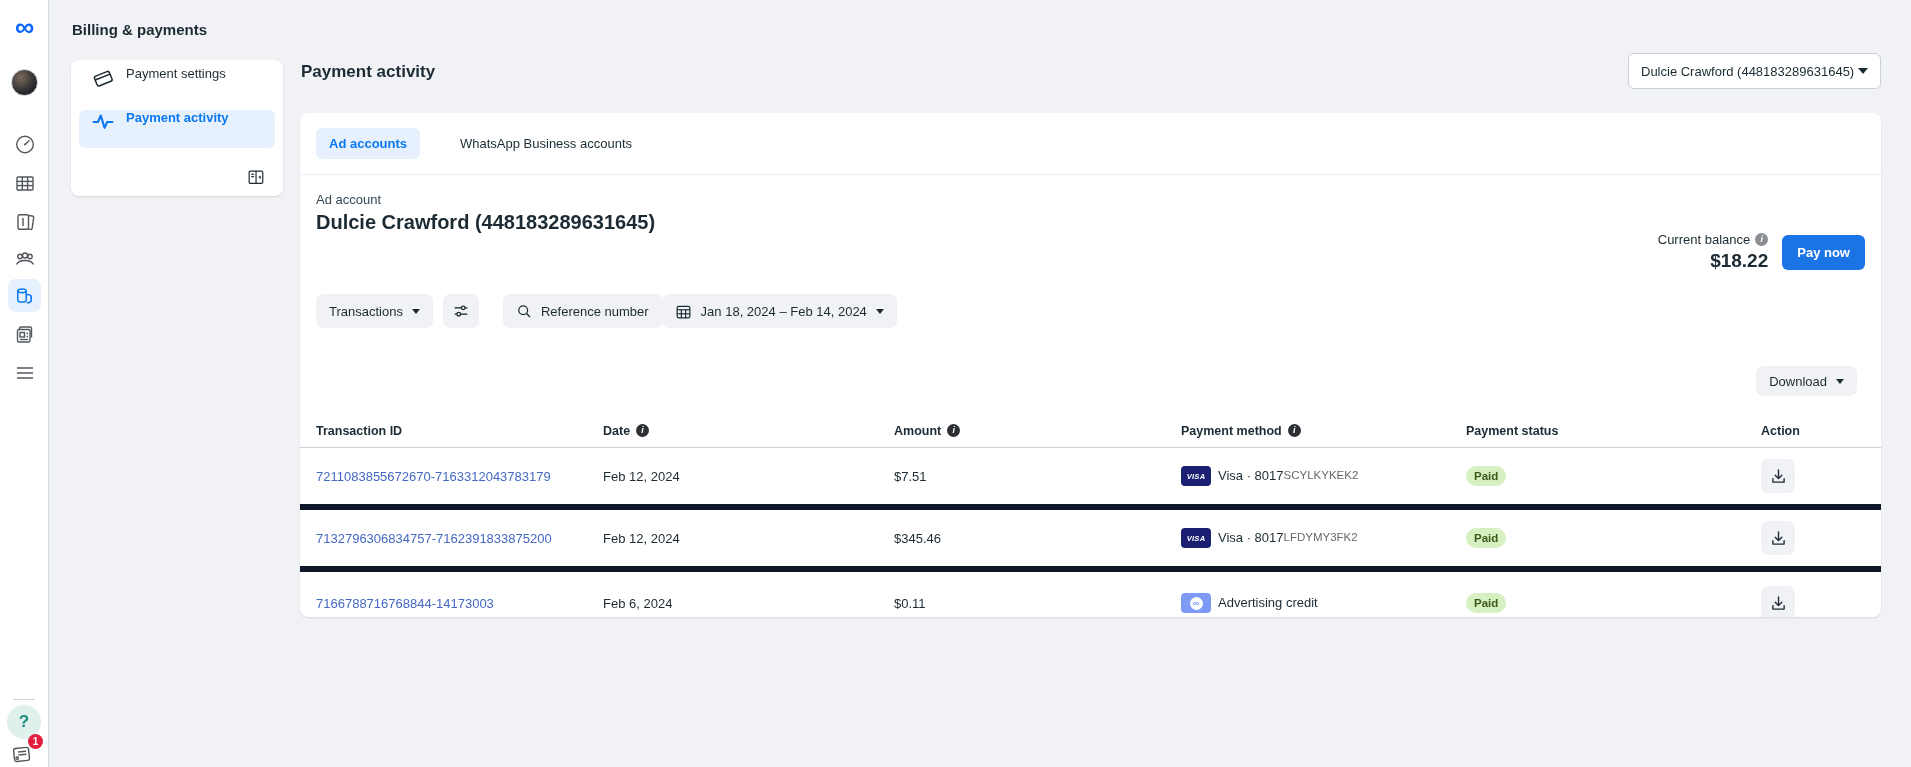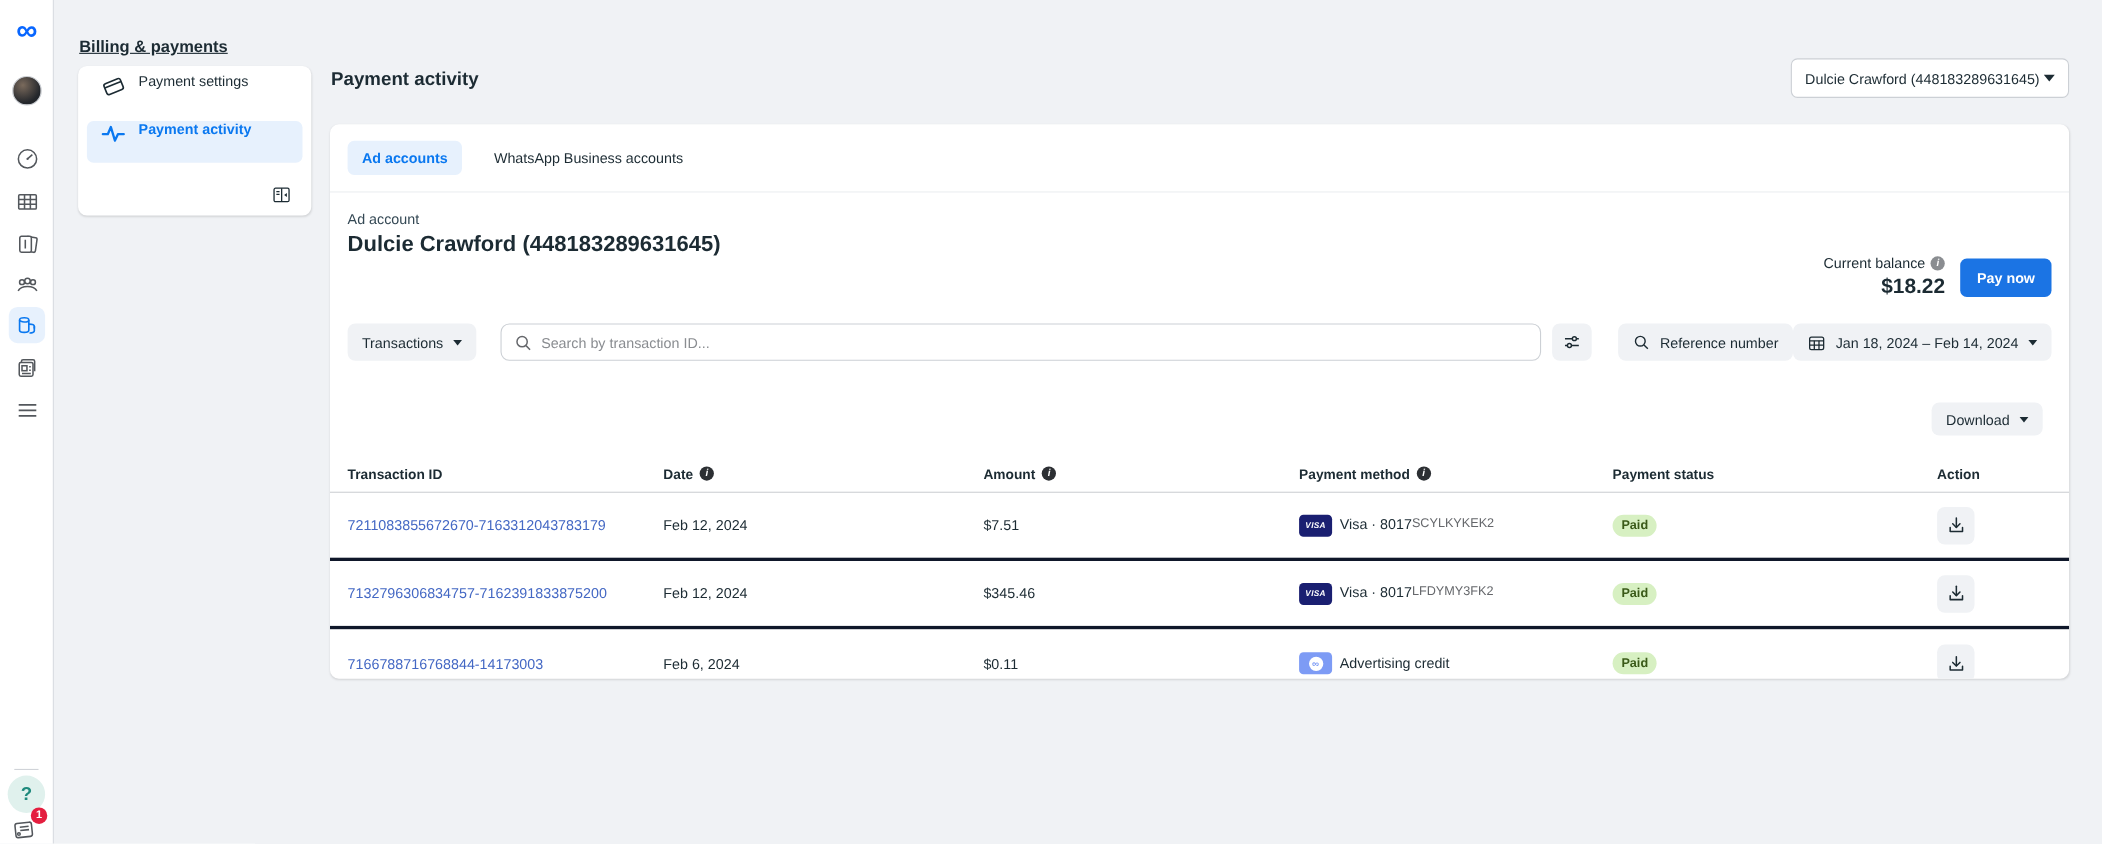--- a/index.html
+++ b/index.html
@@ -21,42 +21,42 @@
             border:1px solid #c9ccd1; }
   .rail-divider { position:absolute; left:13px; top:699px; width:22px; height:1px; background:#d0d3d8; }
   .help-circle { position:absolute; left:7px; top:705px; width:34px; height:34px; border-radius:50%;
                  background:#e0f1ed; color:#1f8a7d; font-size:17px; font-weight:bold;
                  display:flex; align-items:center; justify-content:center; cursor:pointer; }
   .updates { position:absolute; left:10px; top:742px; width:30px; height:24px; cursor:pointer; }
   .badge-red { position:absolute; left:18px; top:-8px; min-width:15px; height:15px; border-radius:8px;
                background:#e41e3f; color:#fff; font-size:10px; font-weight:bold; text-align:center;
                line-height:15px; padding:0 2px; }
   
-  .page-title { position:absolute; left:72px; top:34px; font-size:15px; font-weight:bold;text-decoration:underline; }
+  .page-title { position:absolute; left:72px; top:21px; font-size:15px; font-weight:bold; }
   
   .nav-card { position:absolute; left:71px; top:60px; width:212px; height:136px; background:#fff;
               border-radius:8px; box-shadow:0 1px 2px rgba(0,0,0,.12); padding-top:6px; }
   .nav-item { display:flex; gap:11px; height:38px; margin:0 8px;
               padding:0 12px; border-radius:6px; cursor:pointer; font-size:13px; }
   .nav-item.selected { background:#e7f1fd; color:#0a78f0; font-weight:bold; margin-top:6px; }
   .nav-collapse { position:absolute; right:16px; bottom:8px; width:24px; height:22px;
                   display:flex; align-items:center; justify-content:center; cursor:pointer; }
   
   .main-title { position:absolute; left:301px; top:62px; font-size:17px; font-weight:bold; }
   .acct-select { position:absolute; left:1628px; top:53px; width:253px; height:36px; background:#fff;
                  border:1px solid #ccd0d5; border-radius:6px; display:flex; align-items:center;
                  padding:0 12px; cursor:pointer; }
   .acct-select .lbl { flex:1; font-size:13px; white-space:nowrap; overflow:hidden; }
   .caret { width:0; height:0; border-left:5px solid transparent; border-right:5px solid transparent;
            border-top:6px solid #1c2b33; flex:none; }
   .caret.sm { border-left-width:4px; border-right-width:4px; border-top-width:5px; }
   
   .card { position:absolute; left:300px; top:113px; width:1581px; height:504px; background:#fff;
           border-radius:8px; box-shadow:0 1px 2px rgba(0,0,0,.12); overflow:hidden; }
-  .tabs { height:62px; display:flex; align-items:center; padding:0 16px; gap:16px;
+  .tabs { height:62px; display:flex; align-items:center; padding:0 16px; gap:27px;
           border-bottom:1px solid #eceef1; }
   .tab { padding:8px 13px; border-radius:6px; font-size:13px; cursor:pointer; }
   .tab.active { background:#e7f1fd; color:#0a78f0; font-weight:bold; }
   .acct-row { display:flex; justify-content:space-between; align-items:flex-start; padding:17px 16px 0; }
   .acct-label { font-size:13px; color:#344854; }
   .acct-name { font-size:20px; font-weight:bold; margin-top:4px; }
   .balance-wrap { display:flex; align-items:center; gap:14px;margin-top:40px; }
   .balance { text-align:right; }
   .balance-label { font-size:13px; display:flex; align-items:center; gap:5px; justify-content:flex-end; }
   .balance-value { font-size:19px; font-weight:bold; margin-top:3px; }
@@ -84,21 +84,21 @@
   .date-btn { }
   
   .download-row { display:flex; justify-content:flex-end; margin-top:38px; padding:0 24px; }
   .download-btn { height:30px; }
   
   .table { margin-top:18px; }
   .thead, .tr { display:grid; grid-template-columns:287px 291px 287px 285px 295px 1fr;
                 align-items:center; padding:0 16px; }
   .thead { height:34px; border-bottom:1px solid #ced0d4; font-size:12.5px; font-weight:bold; }
   .th { display:flex; align-items:center; gap:6px; }
-  .tr { height:62px; border-bottom:3px solid #0f172a; font-size:13px; }
+  .tr { height:62px; border-bottom:6px solid #0f172a; font-size:13px; }
   .tr:last-child { border-bottom:none; }
   .tx-link { color:#4468c4; text-decoration:none; cursor:pointer; }
   .method { display:flex; align-items:center; gap:7px; }
   .badge { width:30px; height:20px; border-radius:4px; display:flex; align-items:center;
            justify-content:center; flex:none; }
   .badge.visa { background:#1a1f71; color:#fff; font-size:7.5px; font-weight:bold; font-style:italic;
                 letter-spacing:.3px; }
   .badge.credit { background:#7d9bf5; }
   .badge .coin { display:none; }
   .badge.credit .coin { display:block; width:13px; height:13px; border-radius:50%; background:#fff;
@@ -258,29 +258,20 @@
       </div>
       <button class="btn-primary">Pay now</button>
     </div>
   </div>
 
   <div class="filter-row">
     <button class="pill">
       <span>Transactions</span>
       <span class="caret sm"></span>
     </button>
-    <div class="search-box">
-      <span>
-        <svg width="17" height="17" viewBox="0 0 20 20" fill="none" stroke="#65676b" stroke-width="1.6">
-          <circle cx="9" cy="9" r="5.5"></circle>
-            <line x1="13.2" y1="13.2" x2="17.5" y2="17.5"></line>
-        </svg>
-      </span>
-      <input type="text" placeholder="Search by transaction ID..." style="">
-    </div>
     <button class="icon-btn">
       <svg width="18" height="18" viewBox="0 0 20 20" fill="#fff" stroke="#1c2b33" stroke-width="1.5">
         <line x1="3" y1="6.5" x2="17" y2="6.5"></line>
           <circle cx="12.5" cy="6.5" r="2"></circle>
         <line x1="3" y1="13.5" x2="17" y2="13.5"></line>
           <circle cx="7.5" cy="13.5" r="2"></circle>
       </svg>
     </button>
     <button class="pill ref-btn">
       <span>

